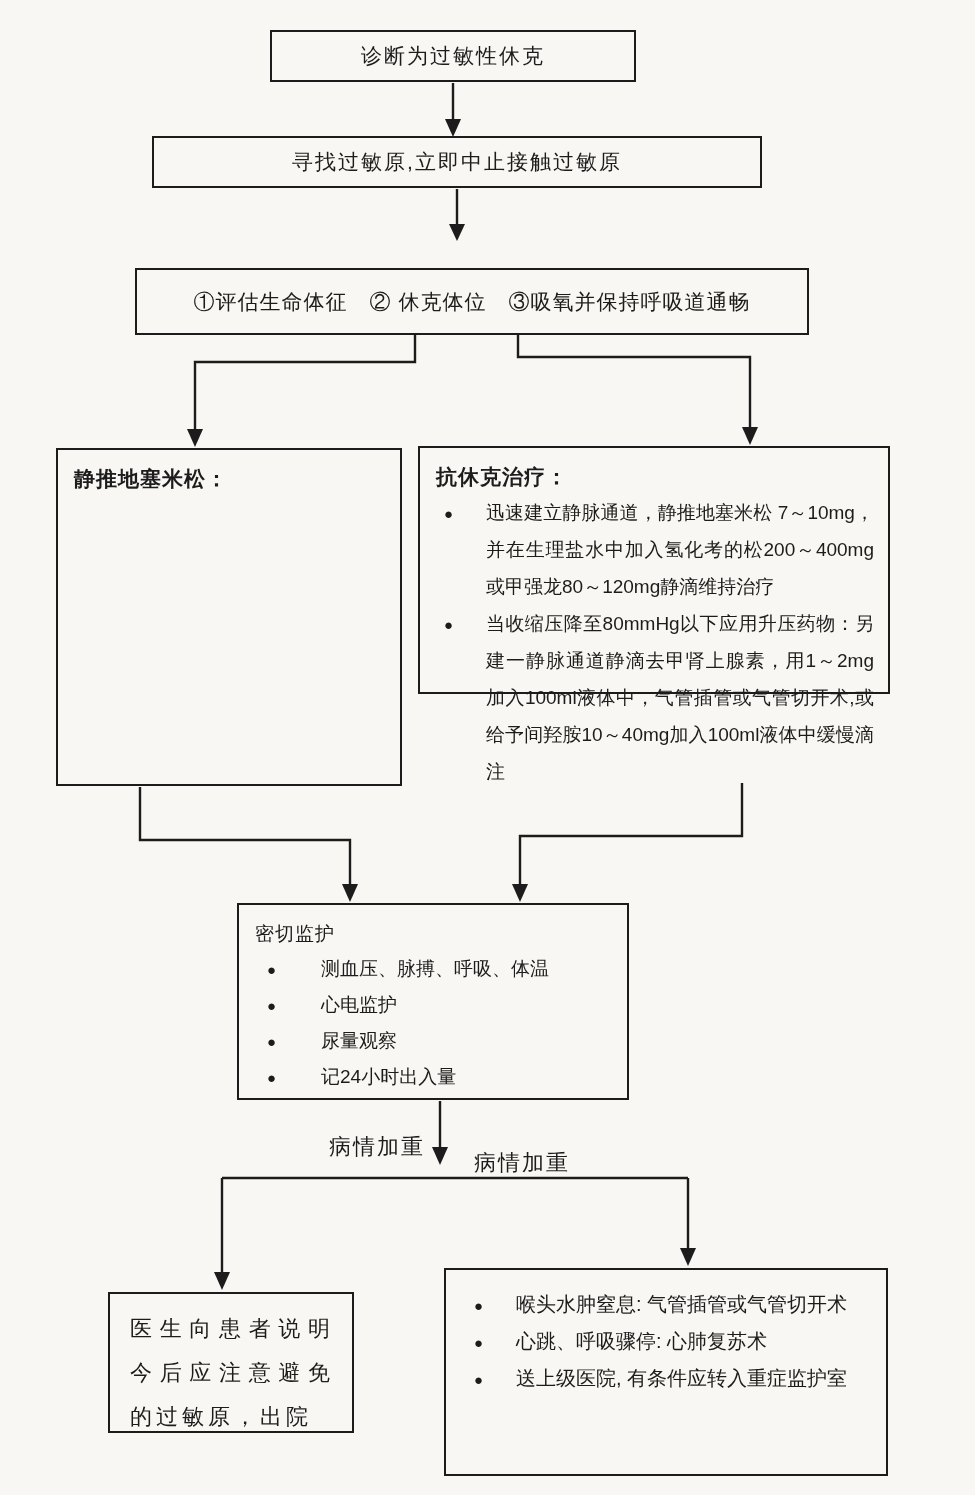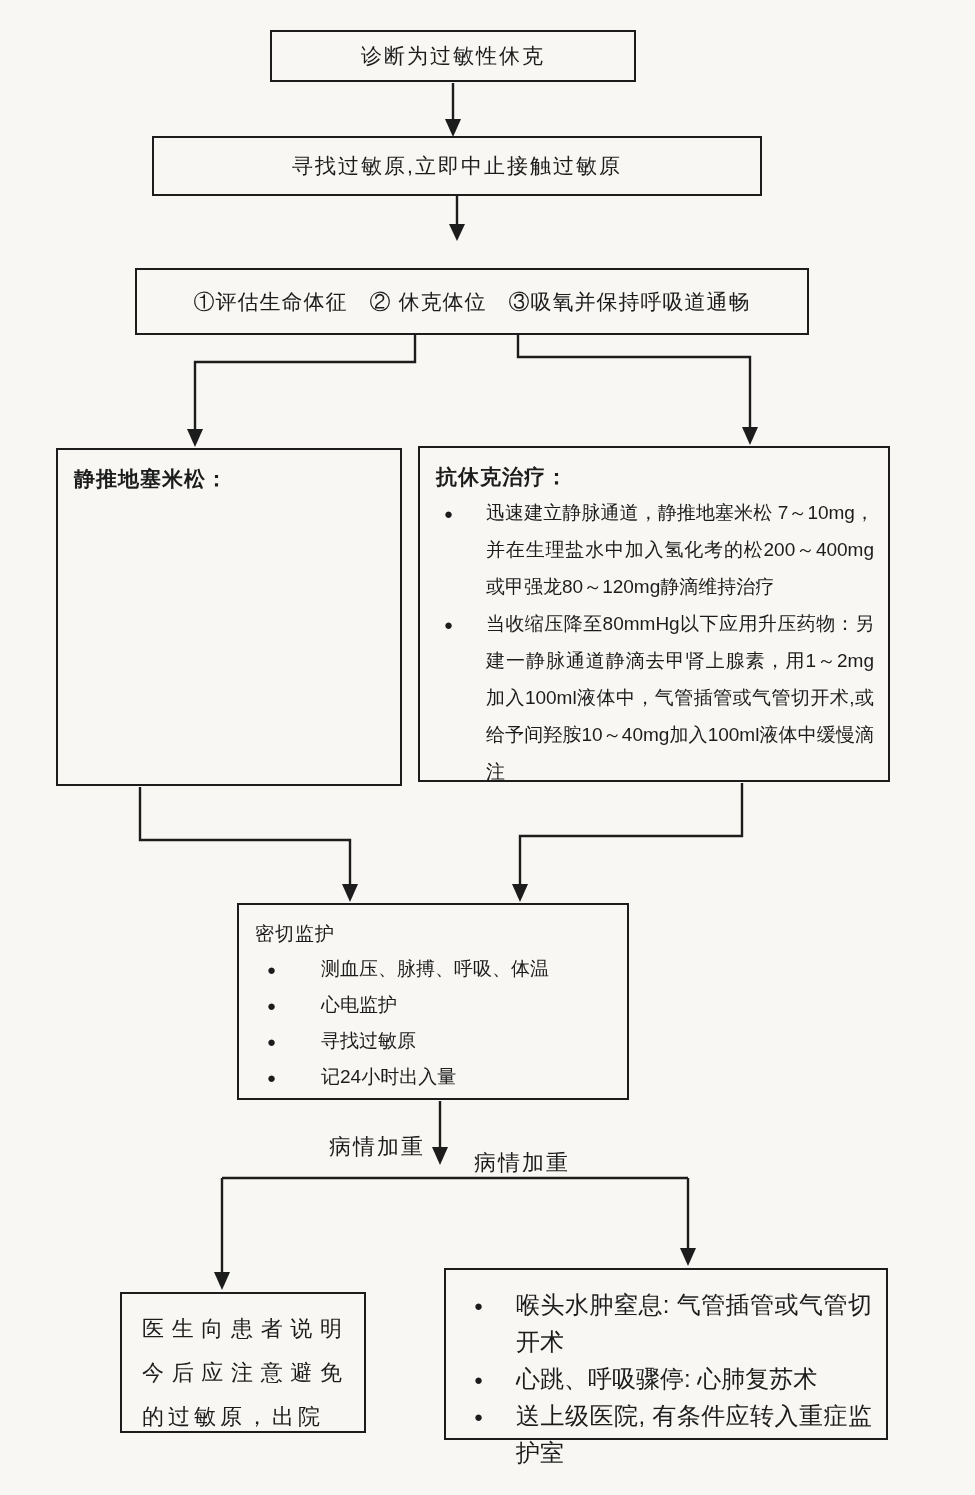--- a/index.html
+++ b/index.html
@@ -42,37 +42,37 @@
   ul.bullets li::before{
     content:"\25CF";
     position:absolute;
     font-size:15px;
   }
   
   #node-anti-allergy{left:56px;top:448px;width:346px;height:338px;}
   #node-anti-allergy li{padding-left:73px;}
   #node-anti-allergy li::before{left:15px;top:1px;}
   
-  #node-anti-shock{left:418px;top:446px;width:472px;height:336px;line-height:37px;}
+  #node-anti-shock{left:418px;top:446px;width:472px;height:248px;line-height:37px;}
   #node-anti-shock li{padding-left:50px;}
   #node-anti-shock li::before{left:8px;top:1px;}
   
   #node-monitoring{left:237px;top:903px;width:392px;height:197px;}
   #node-monitoring li{padding-left:66px;text-align:left;}
   #node-monitoring li::before{left:12px;top:1px;}
   
-  #node-deterioration{left:444px;top:1268px;width:444px;height:172px;font-size:24px;line-height:37px;padding-top:16px;}
+  #node-deterioration{left:444px;top:1268px;width:444px;height:208px;font-size:20px;line-height:37px;padding-top:16px;}
   #node-deterioration li{padding-left:54px;}
   #node-deterioration li::before{left:12px;top:1px;}
   
   #node-diagnosis{left:270px;top:30px;width:366px;height:52px;}
-  #node-find{left:152px;top:136px;width:610px;height:60px;}
+  #node-find{left:152px;top:136px;width:610px;height:52px;}
   #node-assess{left:135px;top:240px;width:674px;height:67px;letter-spacing:1px;margin-top:28px;}
   #node-discharge{
-    left:120px;top:1292px;width:246px;height:141px;
+    left:108px;top:1292px;width:246px;height:141px;
     padding:13px 18px 16px 20px;
     font-size:22px;line-height:44px;letter-spacing:4px;
     text-align:justify;text-justify:inter-ideograph;
   }
   .branch-label{
     position:absolute;
     font-size:22px;letter-spacing:2px;
     top:1132px;
     white-space:nowrap;
   }
@@ -148,21 +148,21 @@
       <li>迅速建立静脉通道，静推地塞米松 7～10mg，并在生理盐水中加入氢化考的松200～400mg或甲强龙80～120mg静滴维持治疗</li>
       <li>当收缩压降至80mmHg以下应用升压药物：另建一静脉通道静滴去甲肾上腺素，用1～2mg加入100ml液体中，气管插管或气管切开术,或给予间羟胺10～40mg加入100ml液体中缓慢滴注</li>
     </ul>
   </div>
 
   <div class="flow-node list-node" id="node-monitoring">
     <div class="node-title plain">密切监护</div>
     <ul class="bullets">
       <li>测血压、脉搏、呼吸、体温</li>
       <li>心电监护</li>
-      <li>寻找过敏原</li>
+      <li>尿量观察</li>
       <li>记24小时出入量</li>
     </ul>
   </div>
 
   <div class="branch-label" id="label-relieved">病情加重</div>
 
   <div class="branch-label" id="label-worsened">病情加重</div>
 
   <div class="flow-node" id="node-discharge">
     <span>医生向患者说明今后应注意避免的过敏原，出院</span>

